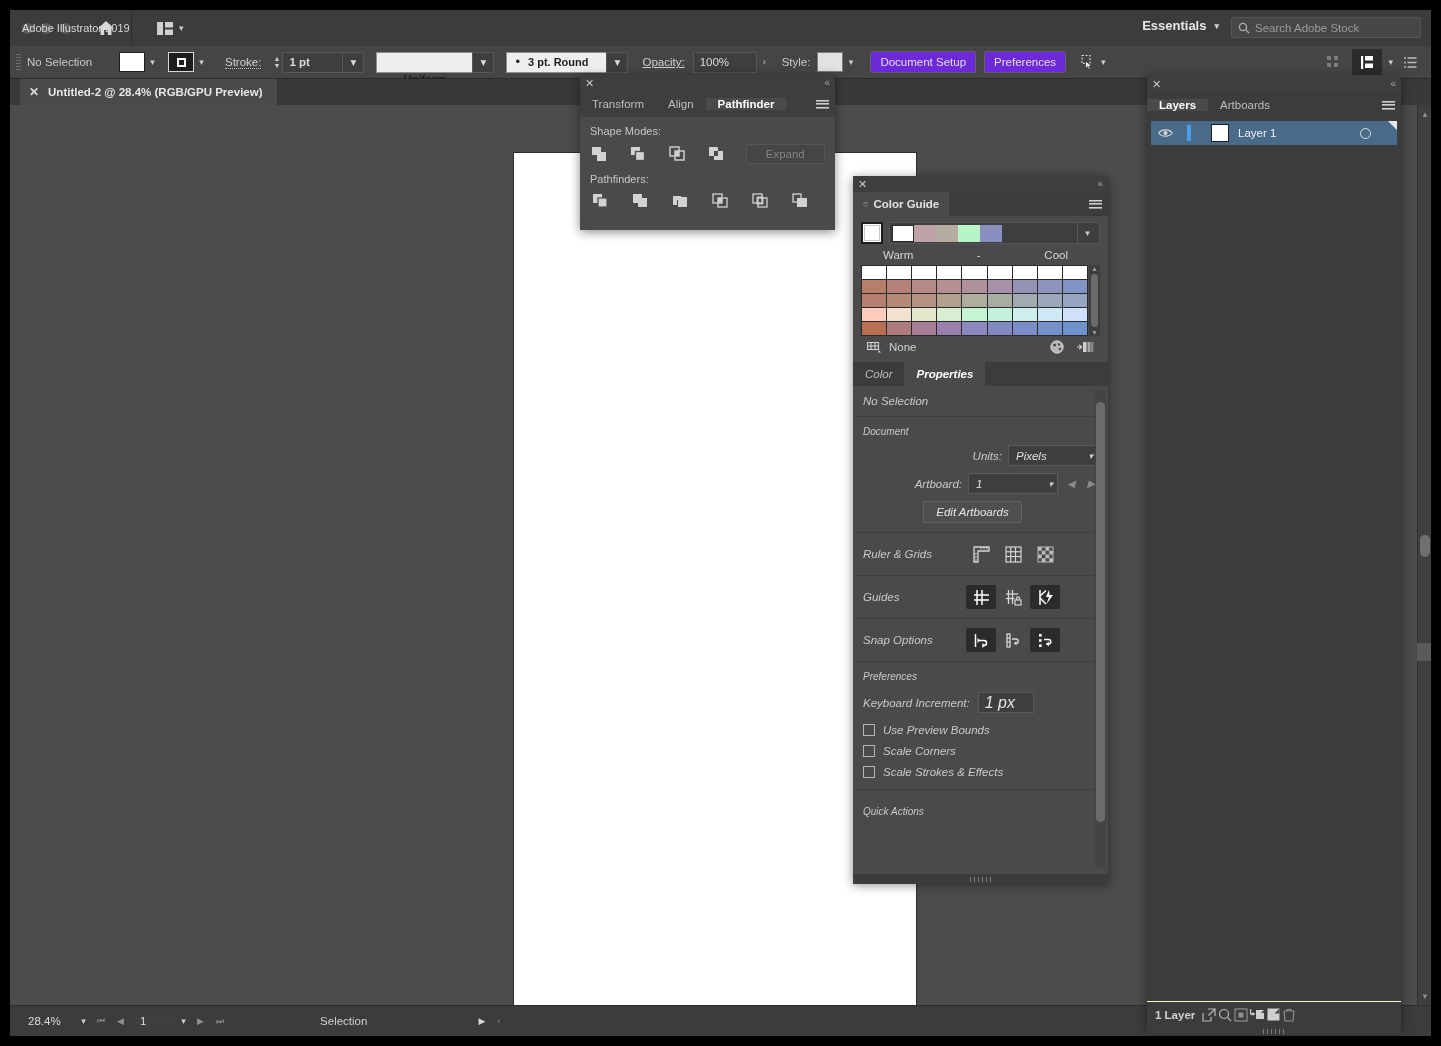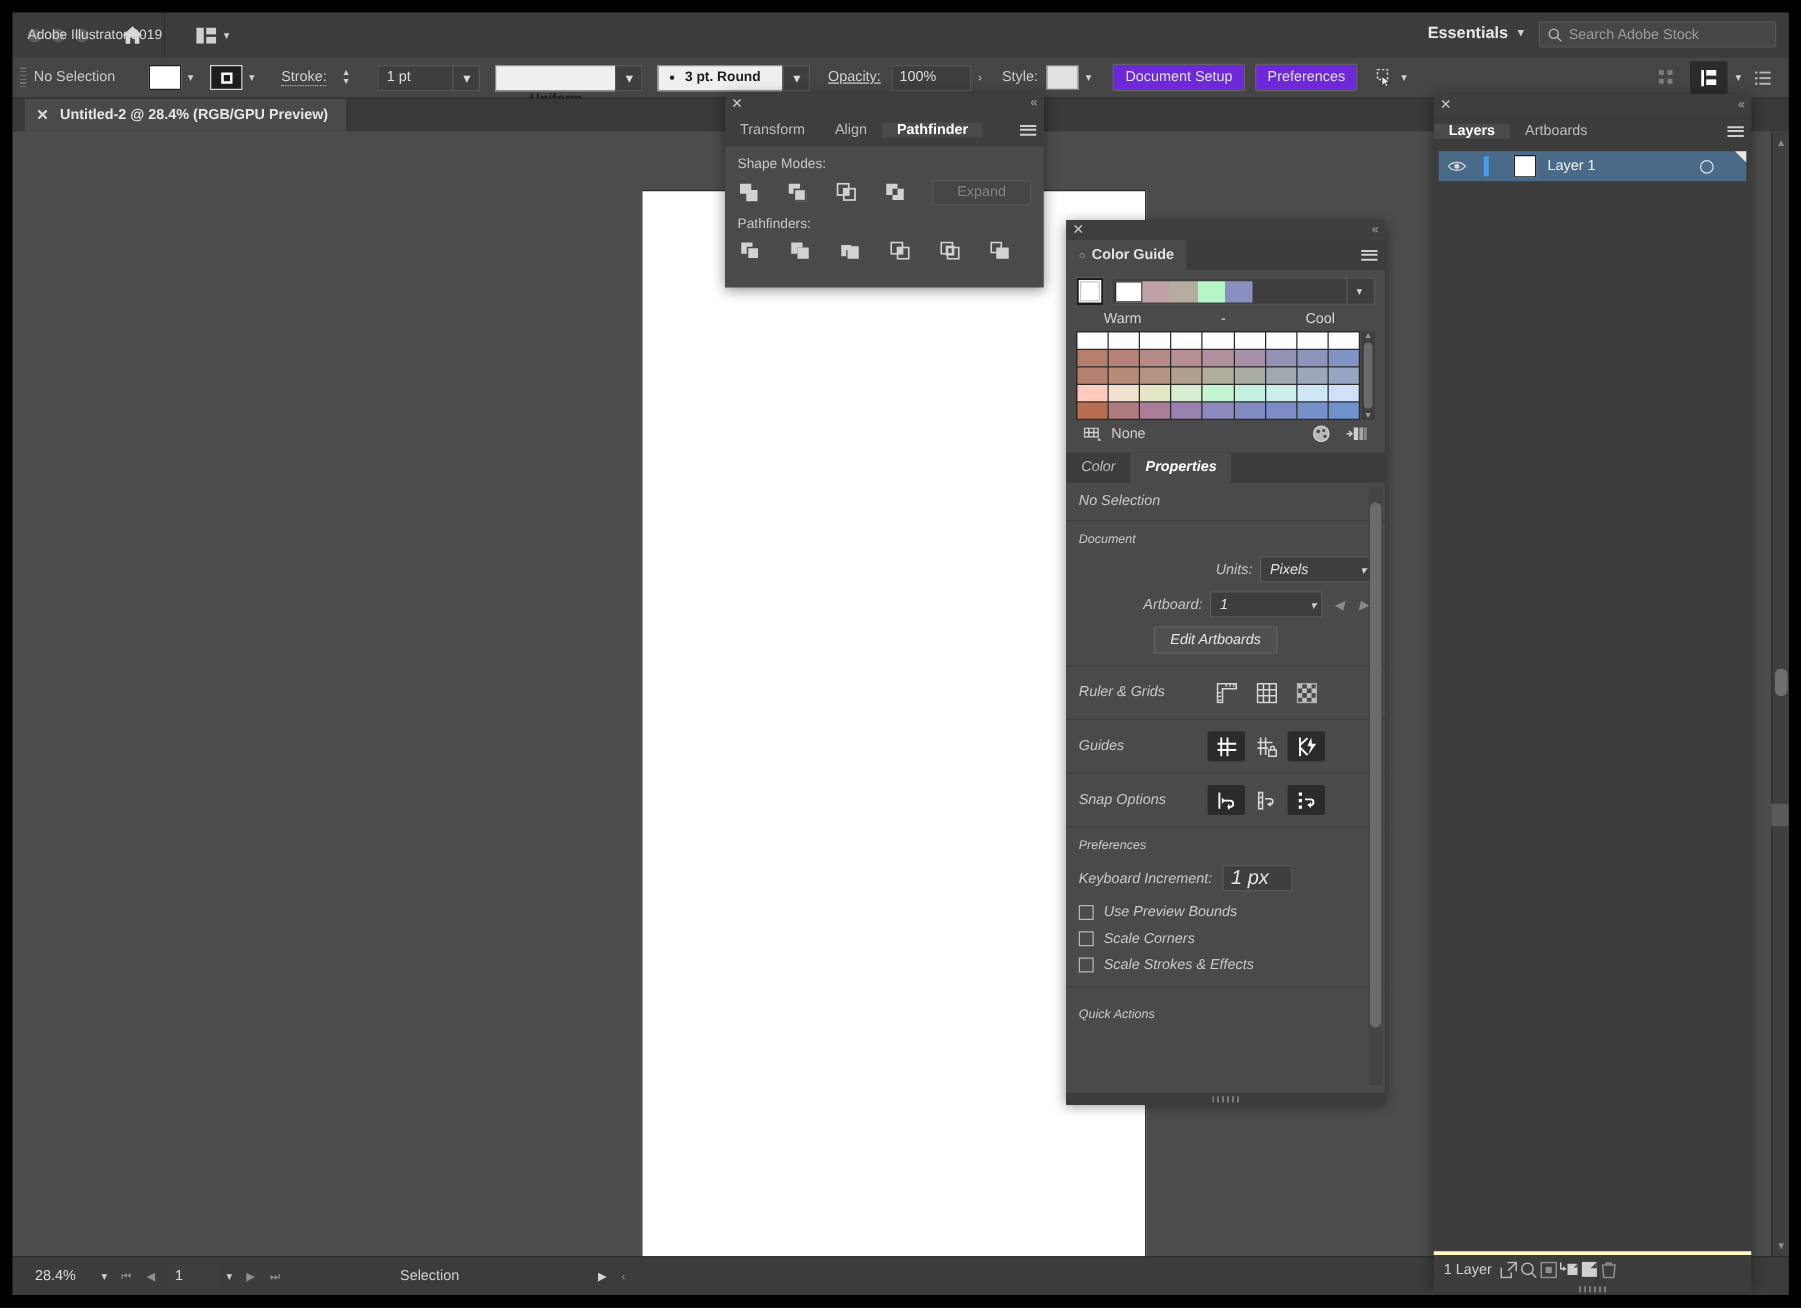--- a/index.html
+++ b/index.html
@@ -227,21 +227,21 @@
   }
   .layer-eye { width:28px; display:flex; align-items:center; justify-content:center; }
   .layer-color { width:4px; height:16px; background:#4d9ce8; margin-left:8px; }
   .layer-thumb { width:18px; height:18px; background:#fff; border:1px solid #1e1e1e; margin-left:20px; }
   .layer-name { font-size:11.5px; color:#f0f0f0; margin-left:9px; }
   .layer-target { margin-left:auto; margin-right:26px; width:11px; height:11px;
                   border:1.5px solid #dedede; border-radius:50%; }
   .layer-corner { position:absolute; right:0; top:0; width:0; height:0;
                   border-top:9px solid #e8e8e8; border-left:9px solid transparent; }
   .lay-foot { height:26px; display:flex; align-items:center; padding:0 8px; 
-              border-top:3px solid #fef9c3; }
+              border-top:1px solid #fef9c3;font-weight:bold; }
   .lay-count { font-size:11.5px; color:#d0d0d0; margin-right:6px; }
   .lay-ico { width:16px; height:16px; display:flex; align-items:center; justify-content:center; }
   .dock-resize { height:8px; background:#3c3c3c; display:flex; align-items:center; justify-content:center; }
 
   .right-edge-tab {
     position:absolute; right:0; top:538px; width:14px; height:18px; background:#5a5a5a;
   }
 </style>
 </head>
 <body>
@@ -291,21 +291,21 @@
     <div class="sw-stroke" style="margin-left:8px;">
         <i></i>
       </div>
     <div class="caret">▾</div>
 
     <div class="lbl-dotted" style="margin-left:16px;">Stroke:</div>
     <div class="spinner" style="margin-left:10px;">
         <span>▲</span>
         <span>▼</span>
       </div>
-    <div class="field" style="width:60px;margin-left:20px;border-right:none;">1 pt</div>
+    <div class="field" style="width:60px;margin-left:0;border-right:none;font-weight:bold;">1 pt</div>
     <div class="field" style="width:22px;justify-content:center;padding:0;">▾</div>
 
     <div class="field light" style="width:96px;margin-left:12px;border-right:none;gap:20px;flex-direction:column;">
       <svg width="38" height="6" viewBox="0 0 38 6">
           <rect x="0" y="2" width="38" height="2.2" fill="#111"></rect>
         </svg>
       <span style="font-weight:bold;font-size:11px;">Uniform</span>
     </div>
     <div class="field" style="width:22px;justify-content:center;padding:0;">▾</div>
 

